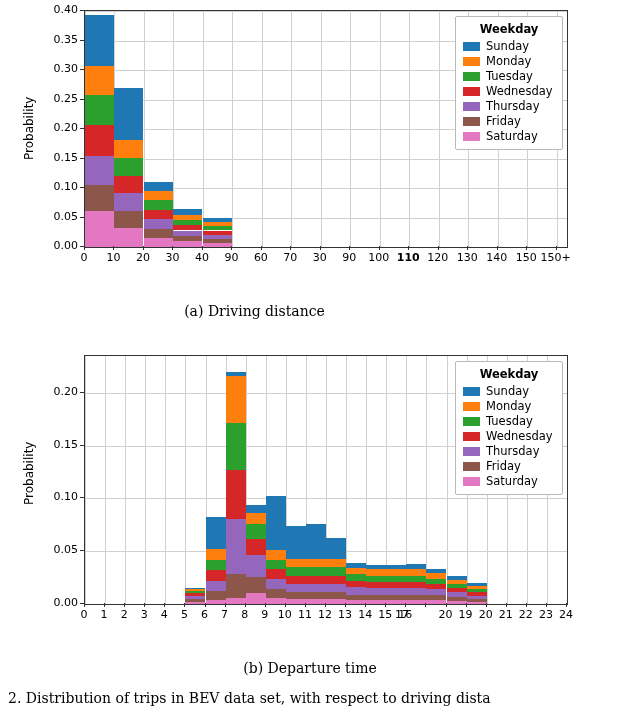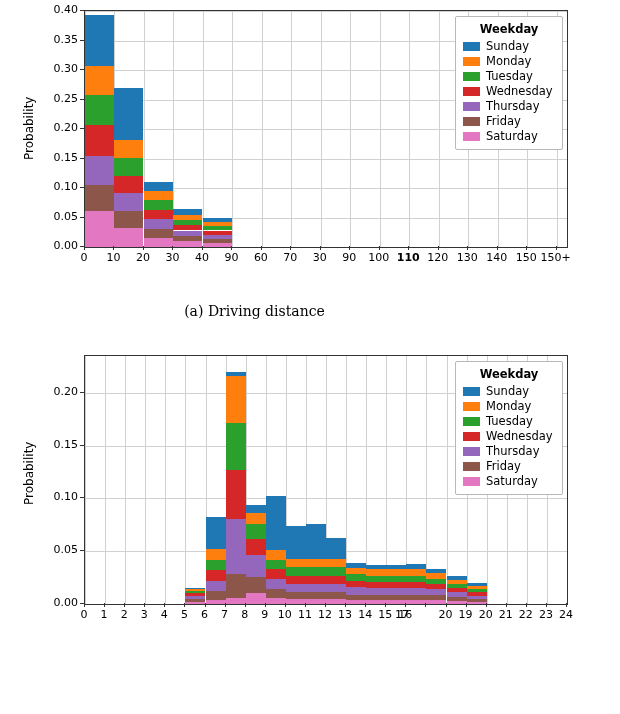--- a/index.html
+++ b/index.html
@@ -509,20 +509,21 @@
         <div class="xtick-mark" style="left: 506px; top: 258px;"></div>
         <div class="xtick" style="left: 505.833px; top: 264px; width: 40px;">22</div>
         <div class="xtick-mark" style="left: 526px; top: 258px;"></div>
         <div class="xtick" style="left: 525.917px; top: 264px; width: 40px;">23</div>
         <div class="xtick-mark" style="left: 546px; top: 258px;"></div>
         <div class="xtick" style="left: 546px; top: 264px; width: 40px;">24</div>
         <div class="xtick-mark" style="left: 566px; top: 258px;"></div>
       </div>
 
 
+    <div class="caption" style="left:0;top:315px;width:620px;">(b) Departure time</div>
 
     <div class="legend" id="legendB" style="left:455px;top:16px;width:108px;">
         <div class="legend-title">Weekday</div>
         <div class="legend-row">
           <span class="legend-swatch" style="background: rgb(31, 119, 180);"></span>
           <span class="legend-label">Sunday</span>
         </div>
         <div class="legend-row">
           <span class="legend-swatch" style="background: rgb(255, 127, 14);"></span>
           <span class="legend-label">Monday</span>
@@ -543,14 +544,15 @@
           <span class="legend-swatch" style="background: rgb(140, 86, 75);"></span>
           <span class="legend-label">Friday</span>
         </div>
         <div class="legend-row">
           <span class="legend-swatch" style="background: rgb(227, 119, 194);"></span>
           <span class="legend-label">Saturday</span>
         </div>
       </div>
   </div>
 
+  <div class="figcaption" style="left:8px;top:690px;">2.  Distribution of trips in BEV data set, with respect to driving dista</div>
 
 </div>
 
 </body></html>

